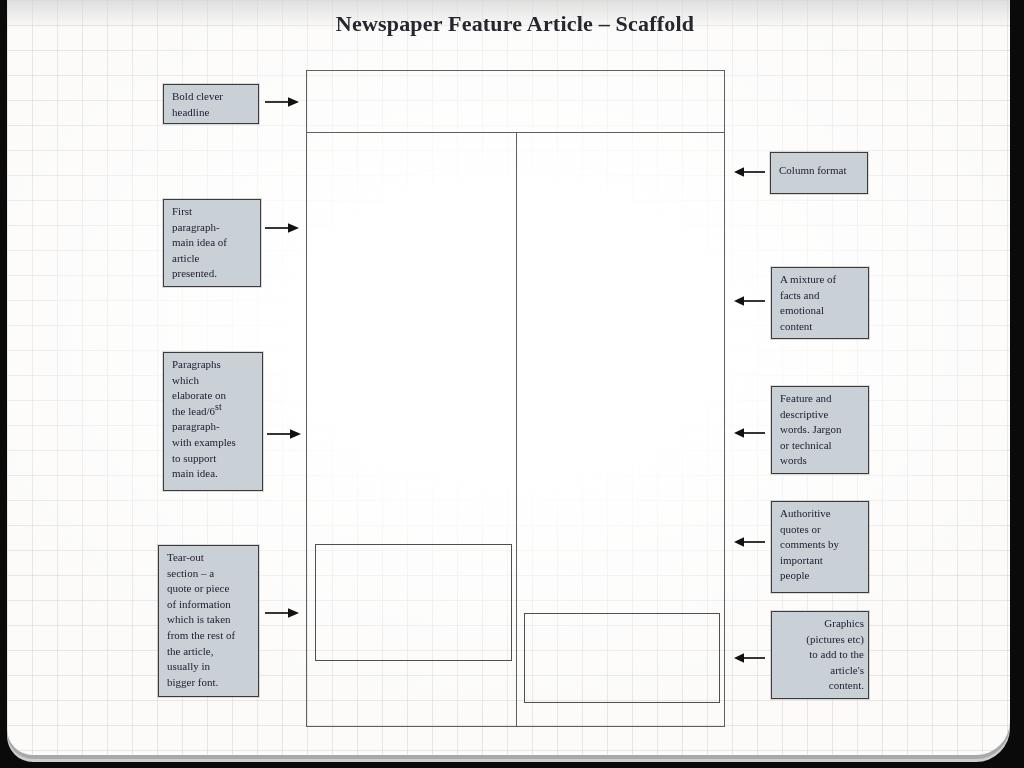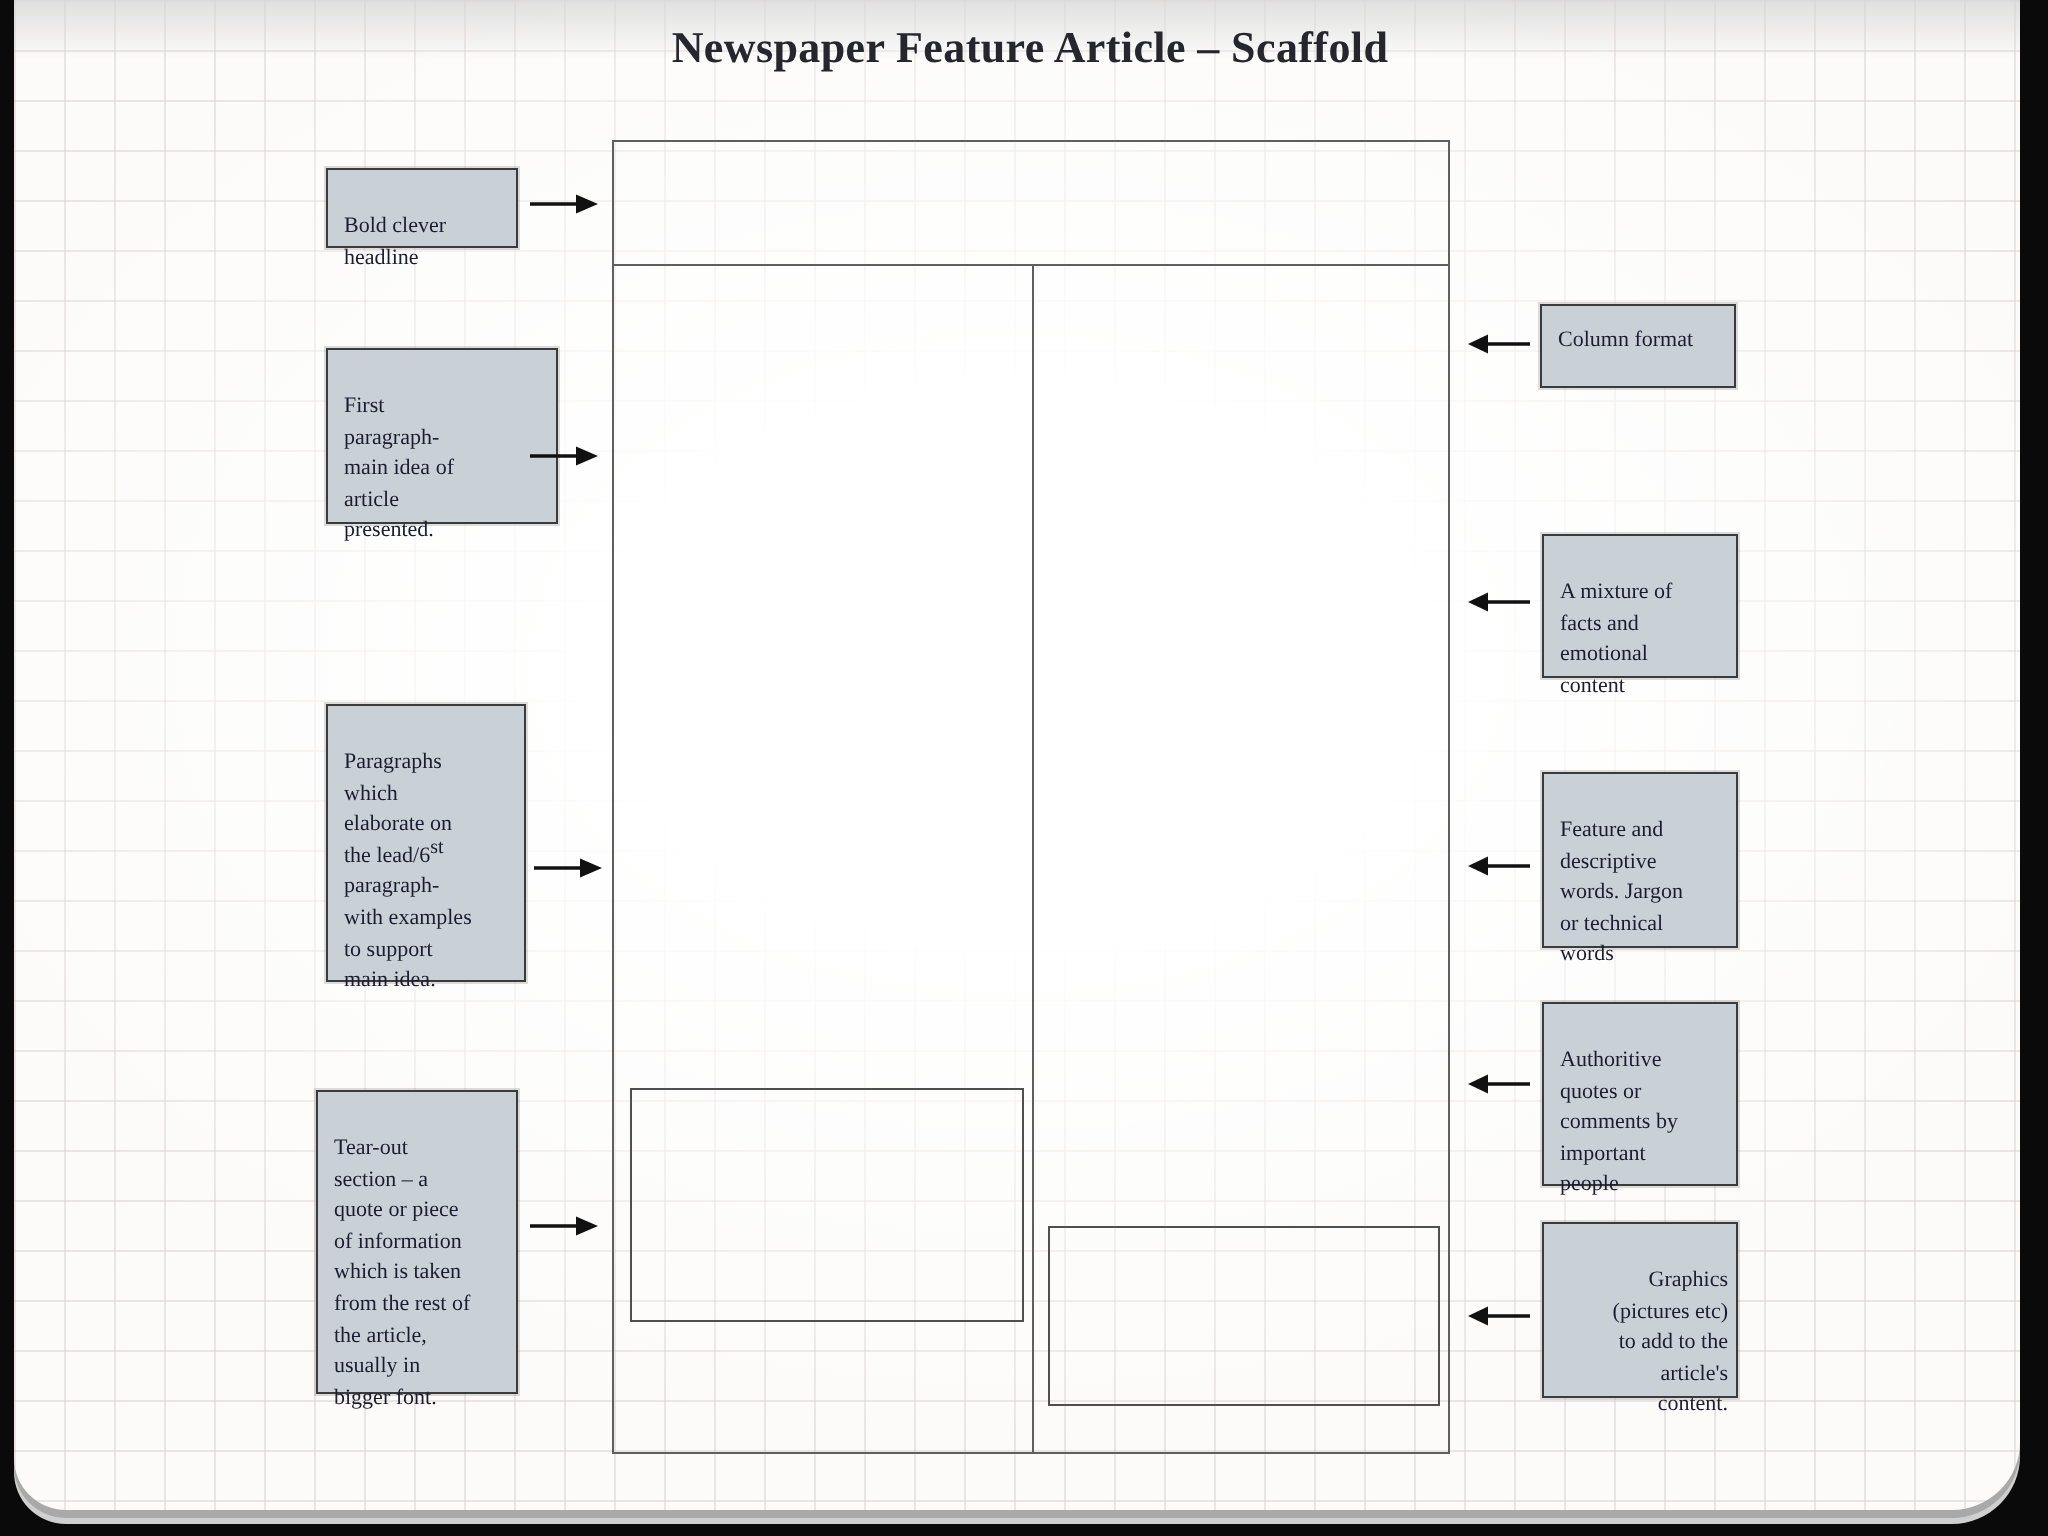--- a/index.html
+++ b/index.html
@@ -64,21 +64,21 @@
     border: 1px solid #4f4f4f;
   }
   
   .label-box {
     position: absolute;
     background: #c9d0d6;
     border: 1.4px solid #3b3b3b;
     color: #1c1c30;
     font-size: 11px;
     line-height: 15.6px;
-    padding: 21px 4px 2px 8px;
+    padding: 4px 4px 2px 8px;
     box-shadow: 0 0 0 1px rgba(120,120,120,0.25);
   }
   .label-box .txt { white-space: pre-line; }
   sup { font-size: 10px; vertical-align: super; line-height: 0; }
   
   .arrow { position: absolute; }
   .arrow svg { display: block; }
 </style>
 </head>
 <body>
@@ -92,21 +92,21 @@
     <div class="column-divider"></div>
     <div class="tearout-box"></div>
     <div class="graphics-box"></div>
   </div>
 
   <div class="label-box" style="left:156px; top:84px; width:96px; height:40px;">
     <span class="txt">Bold clever
 headline</span>
   </div>
 
-  <div class="label-box" style="left:156px; top:174px; width:116px; height:88px;">
+  <div class="label-box" style="left:156px; top:199px; width:98px; height:88px;">
     <span class="txt">First
 paragraph-
 main idea of
 article
 presented.</span>
   </div>
 
   <div class="label-box" style="left:156px; top:352px; width:100px; height:139px;">
     <span class="txt">Paragraphs
 which

